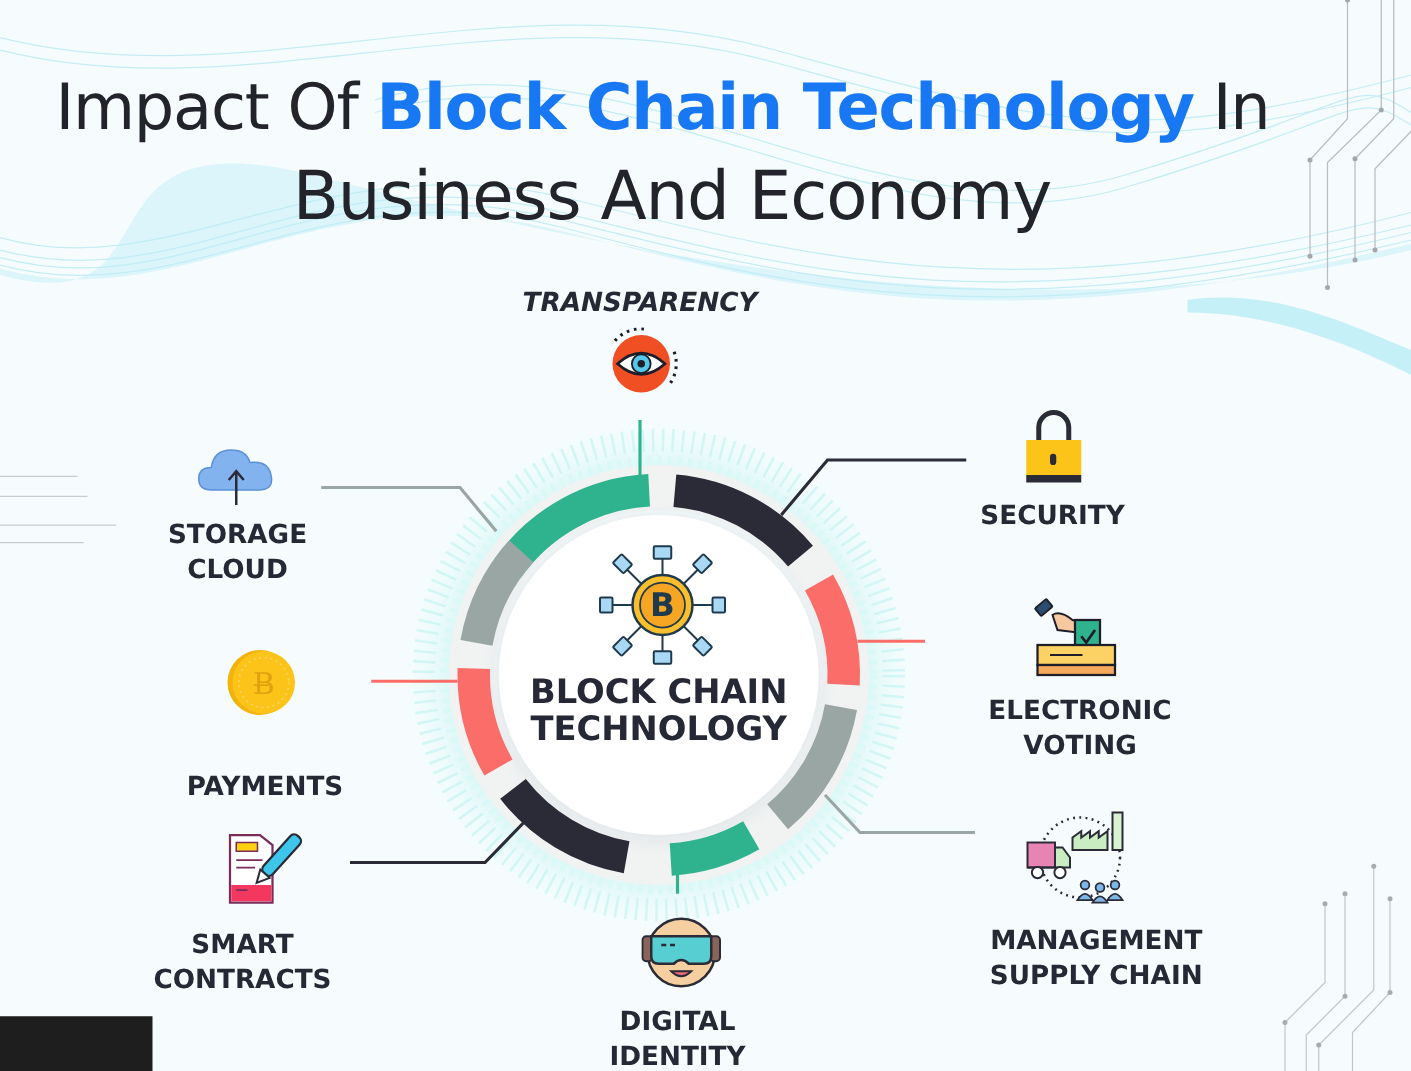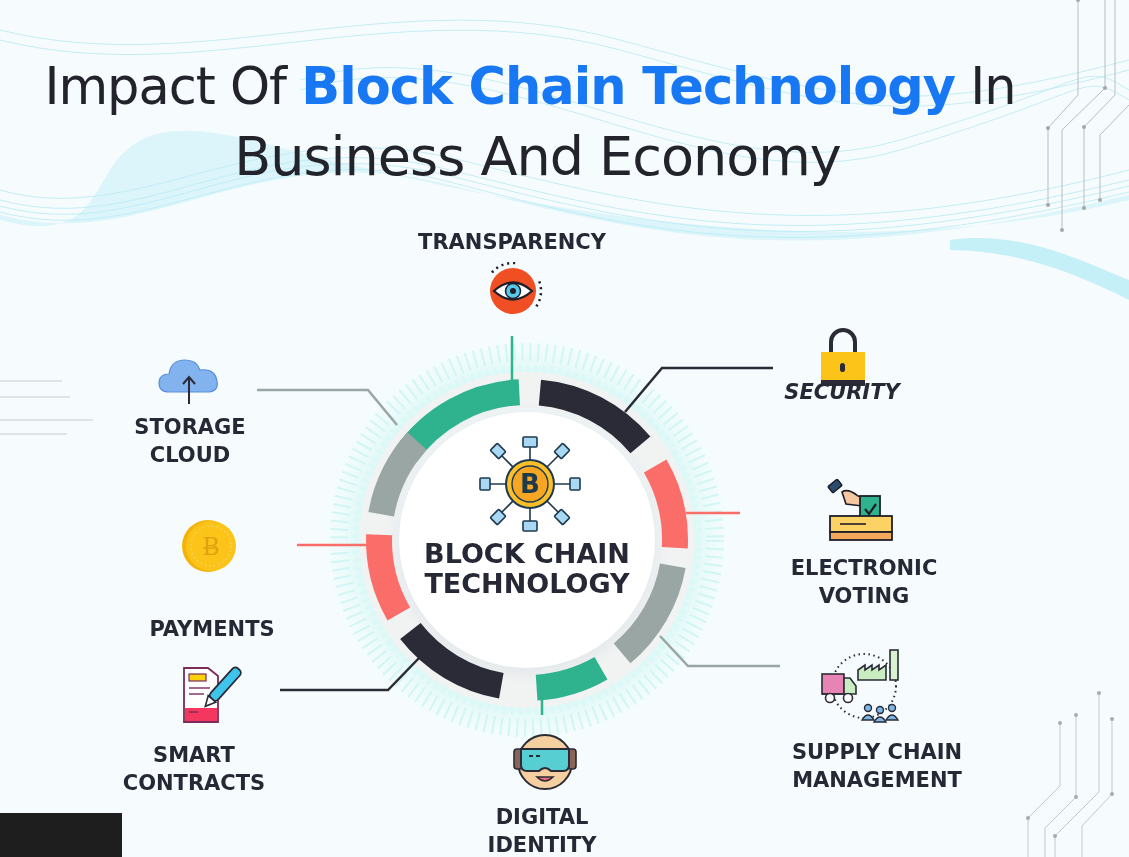--- a/index.html
+++ b/index.html
@@ -174,38 +174,38 @@
   <circle cx="52" cy="48" r="24" fill="#fcbf2c" stroke="#1e3a4c" stroke-width="2"></circle>
   <circle cx="52" cy="48" r="18" fill="#f6a623" stroke="#1e3a4c" stroke-width="1.4"></circle>
   <text x="52" y="57" text-anchor="middle" font-family="DejaVu Sans, sans-serif" font-weight="bold" font-size="26" fill="#1e3a4c">B</text>
 </svg>
 
 <div class="center-label">
   <div>BLOCK CHAIN</div>
   <div>TECHNOLOGY</div>
 </div>
 
-<div class="label" style="left:402px; top:228px; width:220px;">
+<div class="label" style="left:402px; top:228px; width:220px;font-style:italic;">
   <div>TRANSPARENCY</div>
 </div>
 <svg class="icon" style="left:482px; top:262px;" width="62" height="58" viewBox="0 0 62 58">
   <circle cx="31" cy="29" r="23" fill="#f04e23"></circle>
   <circle cx="31" cy="29" r="28" fill="none" stroke="#1e1e2a" stroke-width="2.5" stroke-dasharray="1.5 3" stroke-dashoffset="0" transform="rotate(-20 31 29)" pathLength="100" style="stroke-dasharray:1.2 2.2 1.2 2.2 1.2 2.2 1.2 2.2 1.2 2.2 0 50"></circle>
   <path d="M12 29 Q31 12 50 29 Q31 46 12 29 Z" fill="#ffffff" stroke="#1e1e2a" stroke-width="2.2"></path>
   <circle cx="31" cy="29" r="7.5" fill="#55c8ea" stroke="#1e1e2a" stroke-width="1.5"></circle>
   <circle cx="31" cy="29" r="3" fill="#1e1e2a"></circle>
 </svg>
 
 <svg class="icon" style="left:818px; top:328px;" width="50" height="60" viewBox="0 0 50 60">
   <path d="M13 25 V14 a12 12 0 0 1 24 0 V25" fill="none" stroke="#2b2b37" stroke-width="4"></path>
   <rect x="3" y="24" width="44" height="28" fill="#fcc419"></rect>
   <rect x="3" y="52" width="44" height="6" fill="#2b2b37"></rect>
   <rect x="22" y="35" width="5" height="9" rx="2.5" fill="#2b2b37"></rect>
 </svg>
-<div class="label" style="left:762px; top:378px; width:160px;font-style:italic;">
+<div class="label" style="left:762px; top:398px; width:160px;">
   <div>SECURITY</div>
 </div>
 
 <svg class="icon" style="left:826px; top:474px;" width="68" height="70" viewBox="0 0 68 70">
   <rect x="3" y="8" width="12" height="8" rx="1" fill="#2b4c6c" stroke="#1e1e2a" stroke-width="1.5" transform="rotate(-40 9 12)"></rect>
   <path d="M16 18 Q22 14 32 22 L40 24 L36 32 L20 30 Z" fill="#f6c8a0" stroke="#1e1e2a" stroke-width="1.6"></path>
   <rect x="34" y="22" width="20" height="26" fill="#2fb38e" stroke="#1e1e2a" stroke-width="1.8"></rect>
   <path d="M39 35 L43 40 L50 30" fill="none" stroke="#1e1e2a" stroke-width="2.2"></path>
   <rect x="4" y="42" width="62" height="16" fill="#fcd265" stroke="#1e1e2a" stroke-width="1.8"></rect>
   <rect x="4" y="58" width="62" height="8" fill="#f3a85c" stroke="#1e1e2a" stroke-width="1.8"></rect>
@@ -227,22 +227,22 @@
   <g fill="#7cb7e8" stroke="#2b2b37" stroke-width="1.4">
     <circle cx="50" cy="62" r="3.5"></circle>
       <path d="M44 74 q6 -10 12 0 Z"></path>
     <circle cx="62" cy="64" r="3.5"></circle>
       <path d="M56 76 q6 -10 12 0 Z"></path>
     <circle cx="74" cy="62" r="3.5"></circle>
       <path d="M68 74 q6 -10 12 0 Z"></path>
   </g>
 </svg>
 <div class="label" style="left:762px; top:738px; width:230px;">
+  <div>MANAGEMENT</div>
   <div>SUPPLY CHAIN</div>
-  <div>MANAGEMENT</div>
 </div>
 
 <svg class="icon" style="left:513px; top:731px;" width="64" height="62" viewBox="0 0 64 62">
   <circle cx="32" cy="31" r="27" fill="#f5cfa0" stroke="#2b2b37" stroke-width="2"></circle>
   <rect x="1" y="18" width="8" height="20" rx="3" fill="#8a6458" stroke="#2b2b37" stroke-width="1.6"></rect>
   <rect x="55" y="18" width="8" height="20" rx="3" fill="#8a6458" stroke="#2b2b37" stroke-width="1.6"></rect>
   <path d="M8 18 H56 V34 Q56 40 50 40 H38 Q32 34 26 40 H14 Q8 40 8 34 Z" fill="#57cfd2" stroke="#2b2b37" stroke-width="2"></path>
   <line x1="16" y1="25" x2="20" y2="25" stroke="#2b2b37" stroke-width="2"></line>
   <line x1="23" y1="25" x2="27" y2="25" stroke="#2b2b37" stroke-width="2"></line>
   <path d="M24 46 Q32 54 40 46 Z" fill="#f26b7a" stroke="#2b2b37" stroke-width="1.6"></path>

